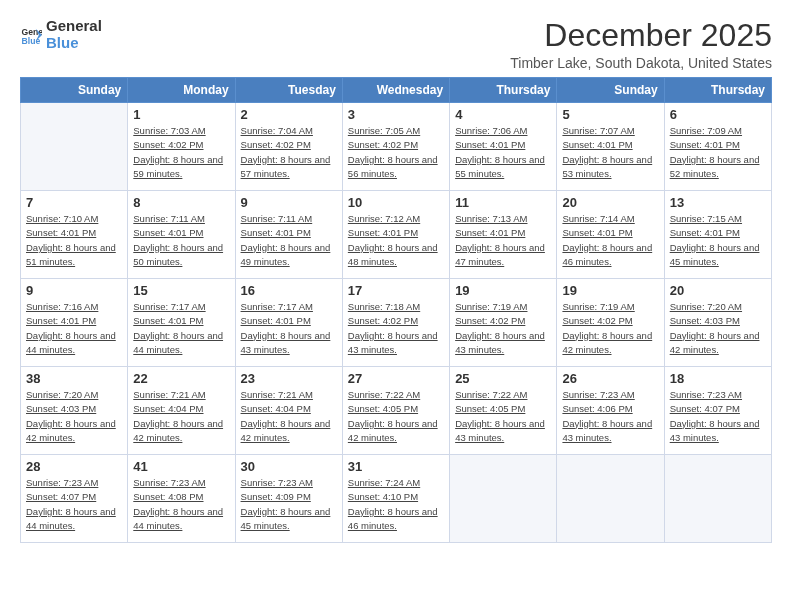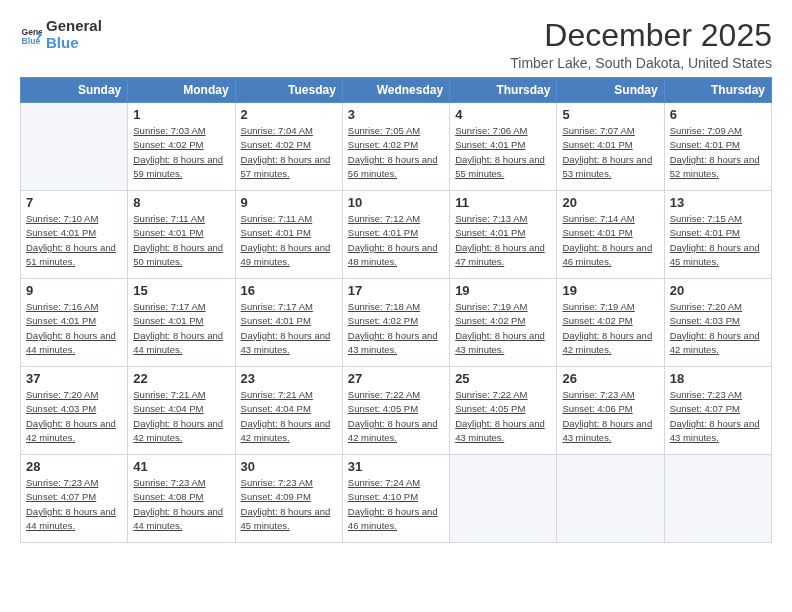--- a/index.html
+++ b/index.html
@@ -214,21 +214,21 @@
             <span class="day-number">19</span>
             <div class="day-info">Sunrise: 7:19 AM<br>Sunset: 4:02 PM<br>Daylight: 8 hours and 42 minutes.</div>
           </td>
           <td>
             <span class="day-number">20</span>
             <div class="day-info">Sunrise: 7:20 AM<br>Sunset: 4:03 PM<br>Daylight: 8 hours and 42 minutes.</div>
           </td>
         </tr>
         <tr>
           <td>
-            <span class="day-number">37</span>
+            <span class="day-number">38</span>
             <div class="day-info">Sunrise: 7:20 AM<br>Sunset: 4:03 PM<br>Daylight: 8 hours and 42 minutes.</div>
           </td>
           <td>
             <span class="day-number">22</span>
             <div class="day-info">Sunrise: 7:21 AM<br>Sunset: 4:04 PM<br>Daylight: 8 hours and 42 minutes.</div>
           </td>
           <td>
             <span class="day-number">23</span>
             <div class="day-info">Sunrise: 7:21 AM<br>Sunset: 4:04 PM<br>Daylight: 8 hours and 42 minutes.</div>
           </td>

